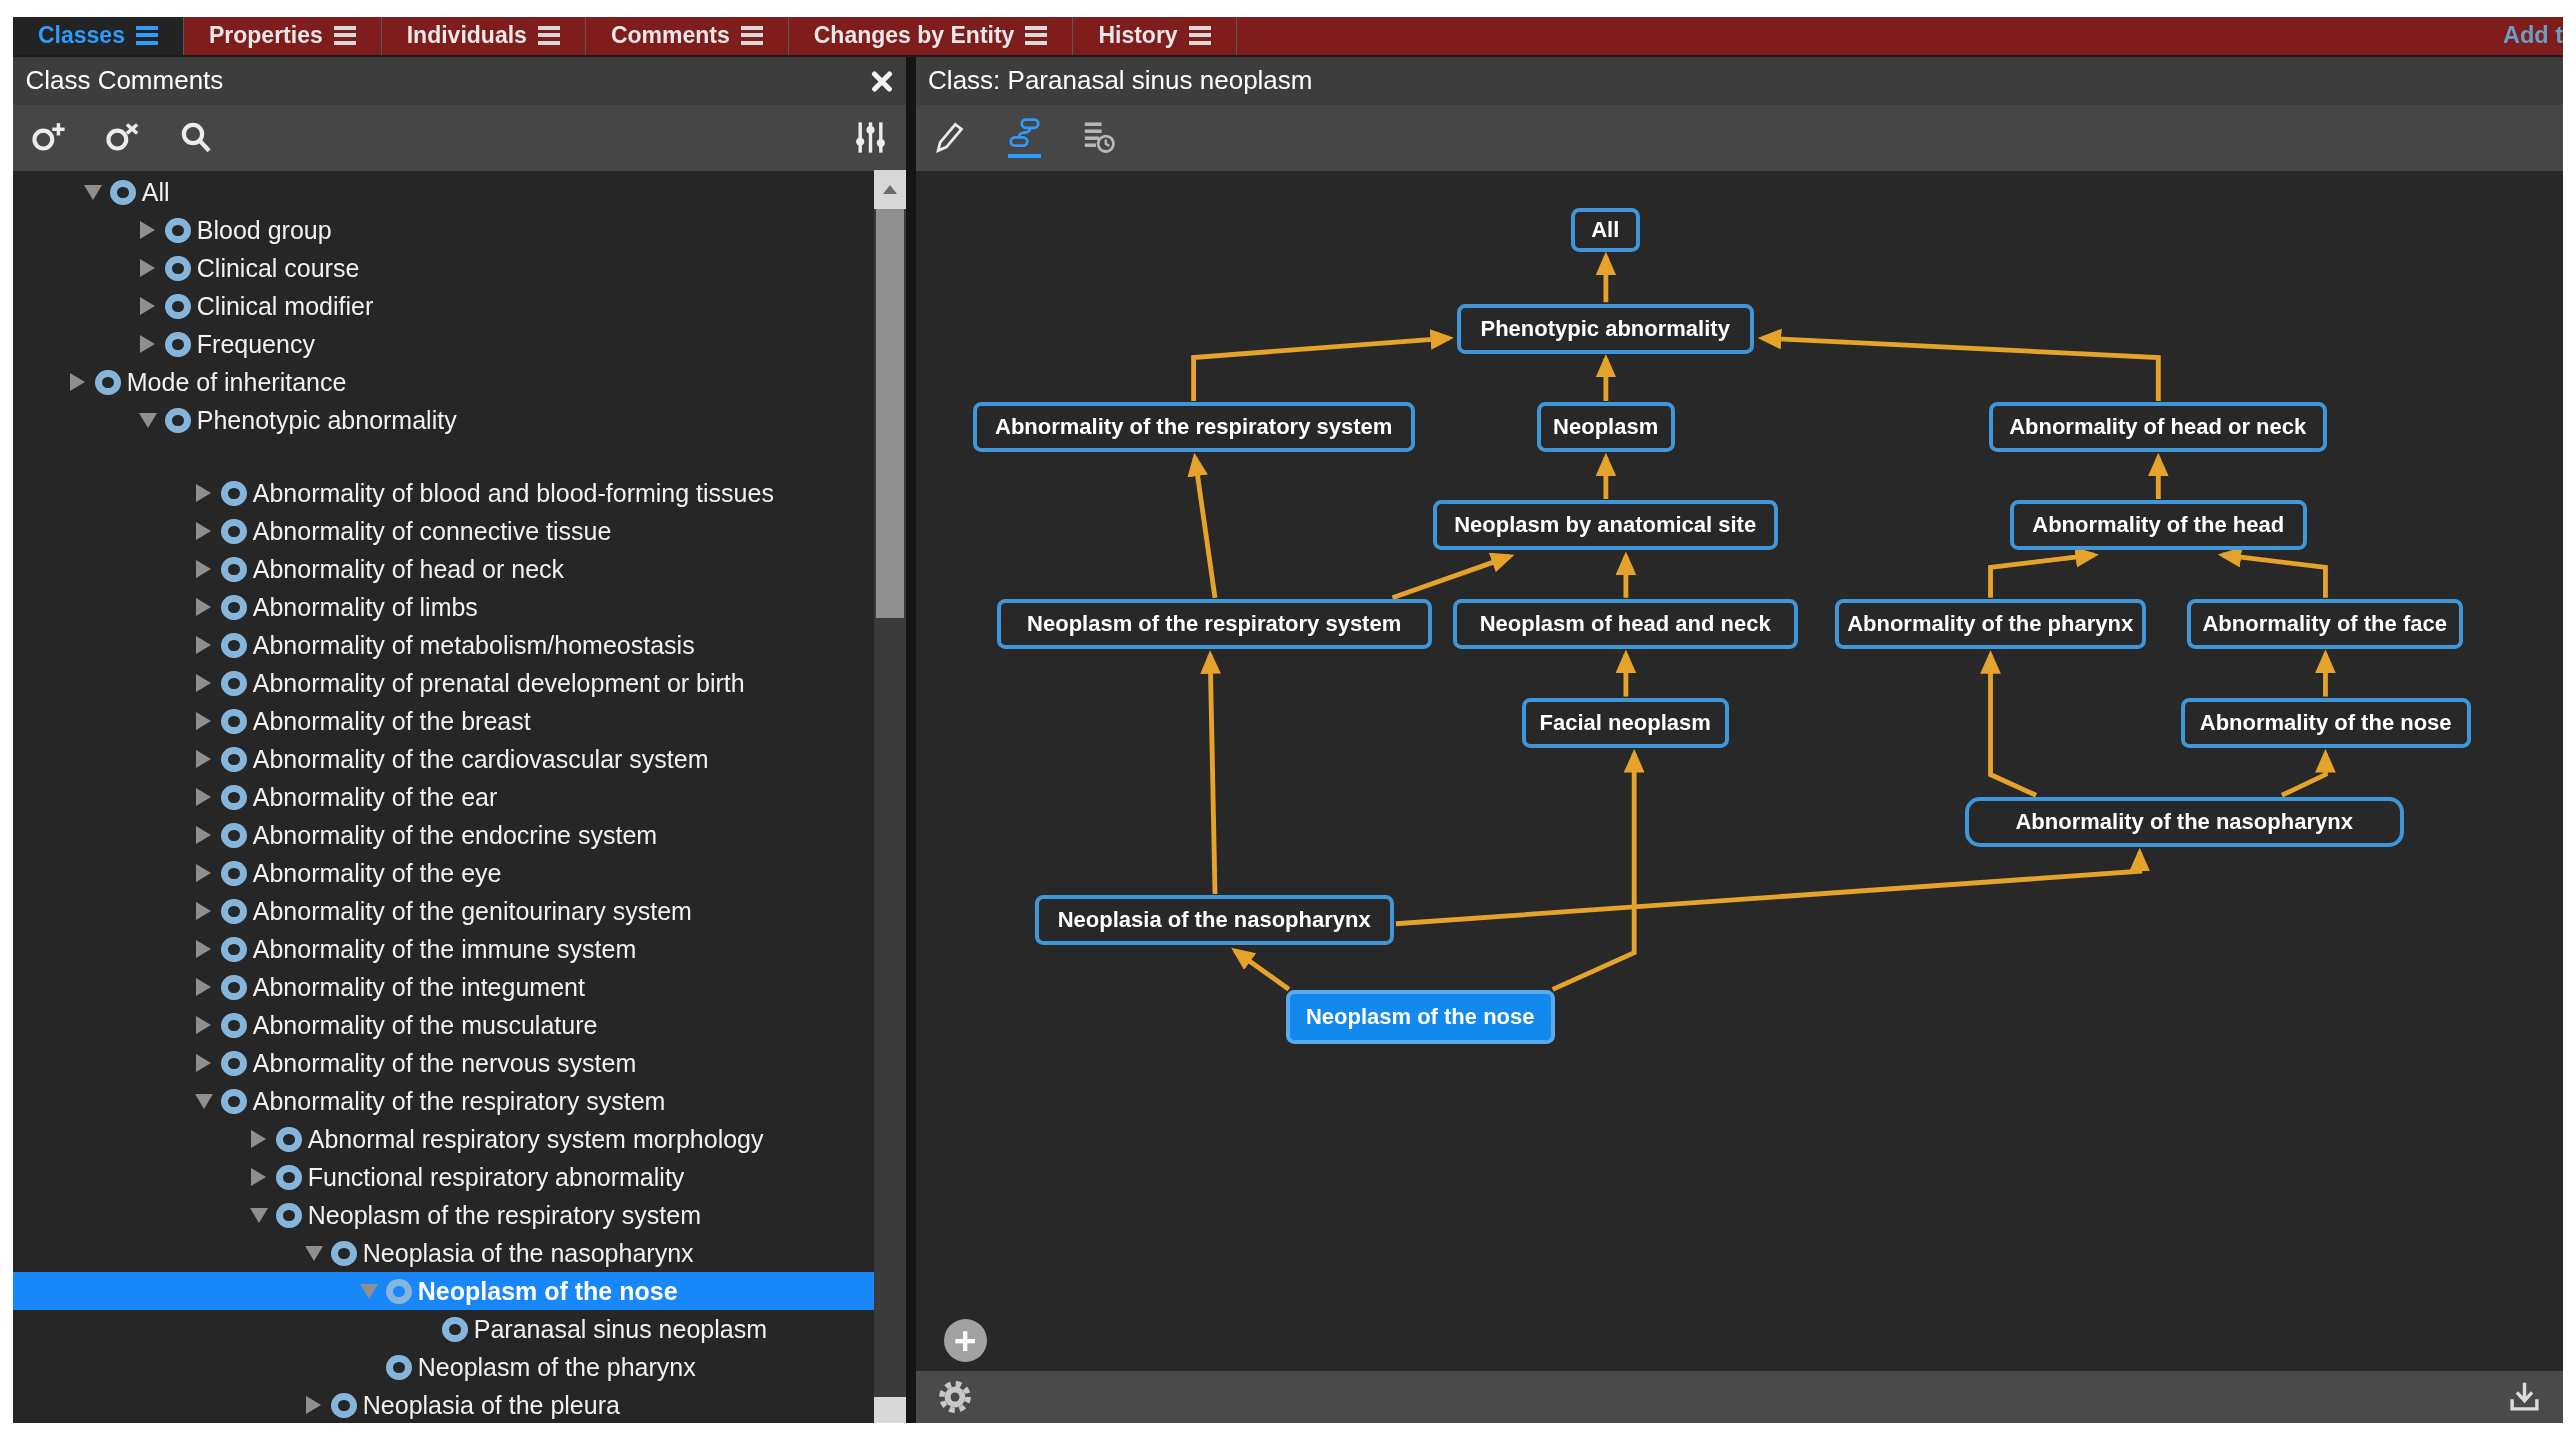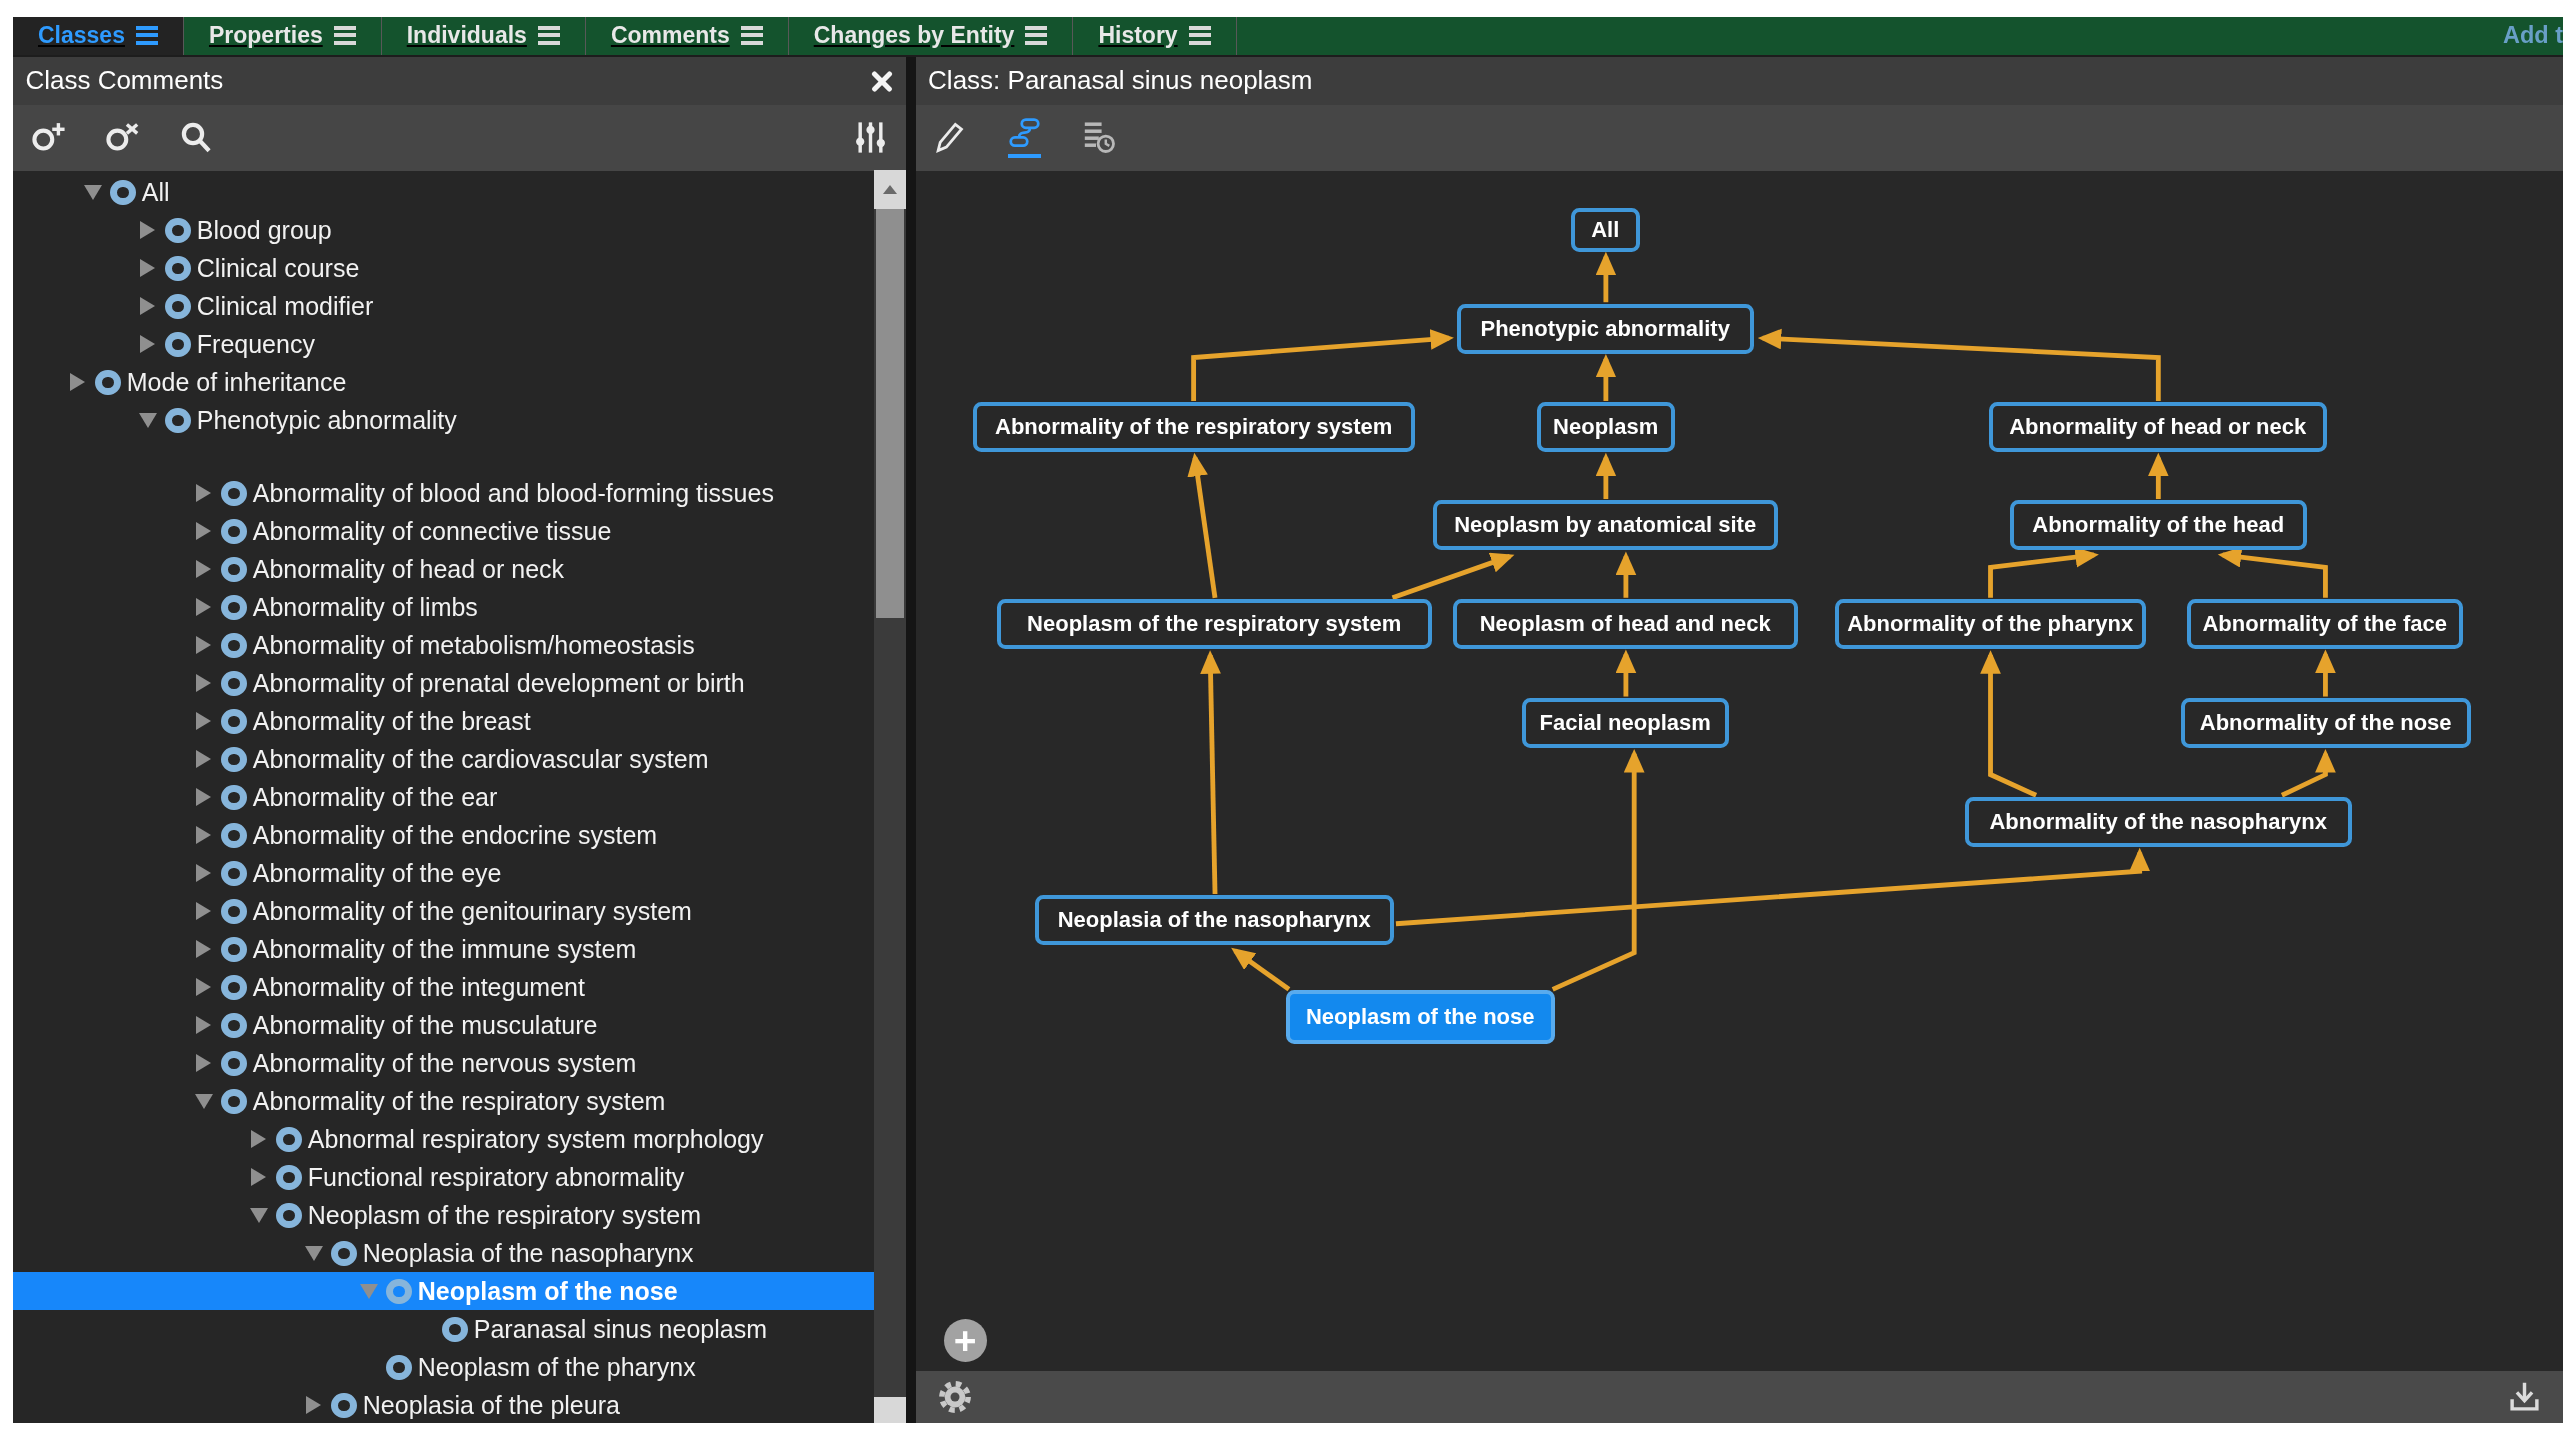--- a/index.html
+++ b/index.html
@@ -1,20 +1,20 @@
 <!DOCTYPE html>
 <html style="font-size:11px"><head>
 <meta charset="utf-8">
 <style>
   html,body{margin:0;padding:0;}
   body{width:2576px;height:1450px;background:#ffffff;font-family:"Liberation Sans",sans-serif;position:relative;overflow:hidden;}
   .app{position:absolute;left:13px;top:16.6px;width:2550px;height:1406px;background:#262626;overflow:hidden;}
 
   
-  .tabbar{height:38px;background:#14532d;display:flex;align-items:stretch;position:relative;border-bottom:2.1px solid #1d1d1d;text-decoration:underline;}
+  .tabbar{height:38px;background:#7f1d1d;display:flex;align-items:stretch;position:relative;border-bottom:2.1px solid #1d1d1d;}
   .tab{padding:0 25px;display:flex;align-items:center;gap:11px;border-right:1.4px solid #585858;color:#e8e8e8;font-size:23px;font-weight:700;cursor:default;}
   .tab.active{background:#232323;color:#2e9bff;}
   .burger{width:22px;height:18.6px;background:repeating-linear-gradient(to bottom,#d9d9d9 0 4.1px,rgba(0,0,0,0) 4.1px 7.3px);}
   .tab.active .burger{background:repeating-linear-gradient(to bottom,#2e9bff 0 4.1px,rgba(0,0,0,0) 4.1px 7.3px);}
   .add-tab{position:absolute;right:0px;top:0;height:100%;display:flex;align-items:center;color:#699fc7;font-size:23.5px;font-weight:700;}
 
   
   .main{position:absolute;top:40px;left:0;right:0;bottom:0;display:flex;}
   .left-panel{width:893px;display:flex;flex-direction:column;background:#262626;position:relative;flex:none;}
   .divider{width:9.7px;background:#151515;flex:none;}
@@ -430,21 +430,21 @@
           <div class="gnode" style="left: 621px; top: 231px; width: 138px; height: 50px;">Neoplasm</div>
           <div class="gnode" style="left: 1073px; top: 231px; width: 338px; height: 50px;">Abnormality of head or neck</div>
           <div class="gnode" style="left: 517px; top: 329px; width: 345px; height: 50px;">Neoplasm by anatomical site</div>
           <div class="gnode" style="left: 1094px; top: 329px; width: 297px; height: 50px;">Abnormality of the head</div>
           <div class="gnode" style="left: 81px; top: 428px; width: 435px; height: 50px;">Neoplasm of the respiratory system</div>
           <div class="gnode" style="left: 537px; top: 428px; width: 345px; height: 50px;">Neoplasm of head and neck</div>
           <div class="gnode" style="left: 919px; top: 428px; width: 311px; height: 50px;">Abnormality of the pharynx</div>
           <div class="gnode" style="left: 1271px; top: 428px; width: 276px; height: 50px;">Abnormality of the face</div>
           <div class="gnode" style="left: 606px; top: 527px; width: 207px; height: 50px;">Facial neoplasm</div>
           <div class="gnode" style="left: 1265px; top: 527px; width: 290px; height: 50px;">Abnormality of the nose</div>
-          <div class="gnode" style="left: 1049px; top: 626px; width: 387px; height: 50px;">Abnormality of the nasopharynx</div>
+          <div class="gnode" style="left: 1049px; top: 626px; width: 439px; height: 50px; border-radius: 15px;">Abnormality of the nasopharynx</div>
           <div class="gnode" style="left: 119px; top: 724px; width: 359px; height: 50px;">Neoplasia of the nasopharynx</div>
           <div class="gnode selected" style="left: 370px; top: 819px; width: 269px; height: 54px;">Neoplasm of the nose</div>
         </div>
 
       <div class="canvas-footer">
         <span class="icon-btn">
           <svg width="36" height="36" viewBox="0 0 52 52">
               <circle cx="26" cy="26" r="15" fill="#c8c8c8"></circle>
               <circle cx="26" cy="26" r="19" fill="none" stroke="#c8c8c8" stroke-width="8" stroke-dasharray="8 7"></circle>
               <circle cx="26" cy="26" r="6.5" fill="#4a4a4a"></circle>

